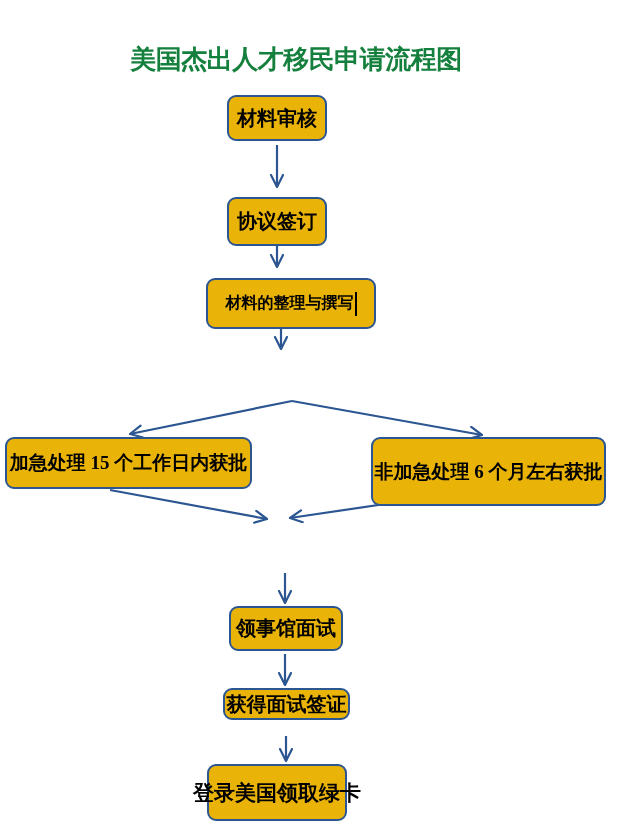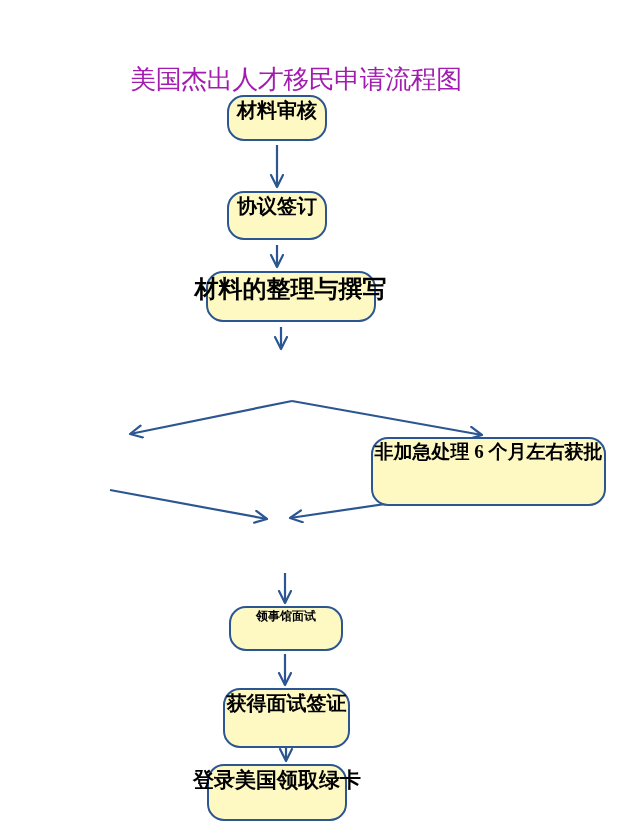--- a/index.html
+++ b/index.html
@@ -11,49 +11,48 @@
     font-family: "Liberation Serif", "DejaVu Serif", serif;
     overflow: hidden;
   }
   .title {
     position: absolute;
     left: 128px;
     top: 42px;
     width: 336px;
     text-align: center;
     font-size: 26px;
-    font-weight: normal;
+    font-weight: bold;
     letter-spacing: -0.5px;
-    color: #a21caf;
+    color: #15803d;
     white-space: nowrap;
-    margin-top: 20px;
   }
   .node {
     position: absolute;
     box-sizing: border-box;
     display: flex;
-    align-items: flex-start;
+    align-items: center;
     justify-content: center;
-    background: #fef9c3;
+    background: #eab308;
     border: 2.2px solid #2B5691;
-    border-radius: 17px;
+    border-radius: 9px;
     color: #000000;
     font-weight: bold;
     white-space: nowrap;
     z-index: 2;
   }
   .n0 { left: 227px; top:  95px; width: 100px; height: 46px; font-size: 20px; }
-  .n1 { left: 227px; top: 191px; width: 100px; height: 49px; font-size: 20px; }
-  .n2 { left: 206px; top: 271px; width: 170px; height: 51px; font-size: 24px; }
+  .n1 { left: 227px; top: 197px; width: 100px; height: 49px; font-size: 20px; }
+  .n2 { left: 206px; top: 278px; width: 170px; height: 51px; font-size: 16px; }
   .n3 { left: 207px; top: 353px; width: 169px; height: 47px; font-size: 19px; }
   .n4 { left:   5px; top: 437px; width: 247px; height: 52px; font-size: 19px; }
   .n5 { left: 371px; top: 437px; width: 235px; height: 69px; font-size: 19px; }
   .n6 { left: 235px; top: 522px; width: 100px; height: 48px; font-size: 20px; }
-  .n7 { left: 229px; top: 606px; width: 114px; height: 45px; font-size: 12px; }
-  .n8 { left: 223px; top: 688px; width: 127px; height: 60px; font-size: 20px; }
+  .n7 { left: 229px; top: 606px; width: 114px; height: 45px; font-size: 20px; }
+  .n8 { left: 223px; top: 688px; width: 127px; height: 32px; font-size: 20px; }
   .n9 { left: 207px; top: 764px; width: 140px; height: 57px; font-size: 21px; }
   .caret {
     display: inline-block;
     width: 2px;
     height: 24px;
     background: #000000;
     margin-left: 1px;
     vertical-align: middle;
   }
   .connectors {
@@ -98,20 +97,23 @@
   <div class="node n1">
     <span>协议签订</span>
   </div>
 
   <div class="node n2">
     <span>材料的整理与撰写</span>
       <span class="caret"></span>
   </div>
 
 
+  <div class="node n4">
+    <span>加急处理 15 个工作日内获批</span>
+  </div>
 
   <div class="node n5">
     <span>非加急处理 6 个月左右获批</span>
   </div>
 
 
   <div class="node n7">
     <span>领事馆面试</span>
   </div>
 

